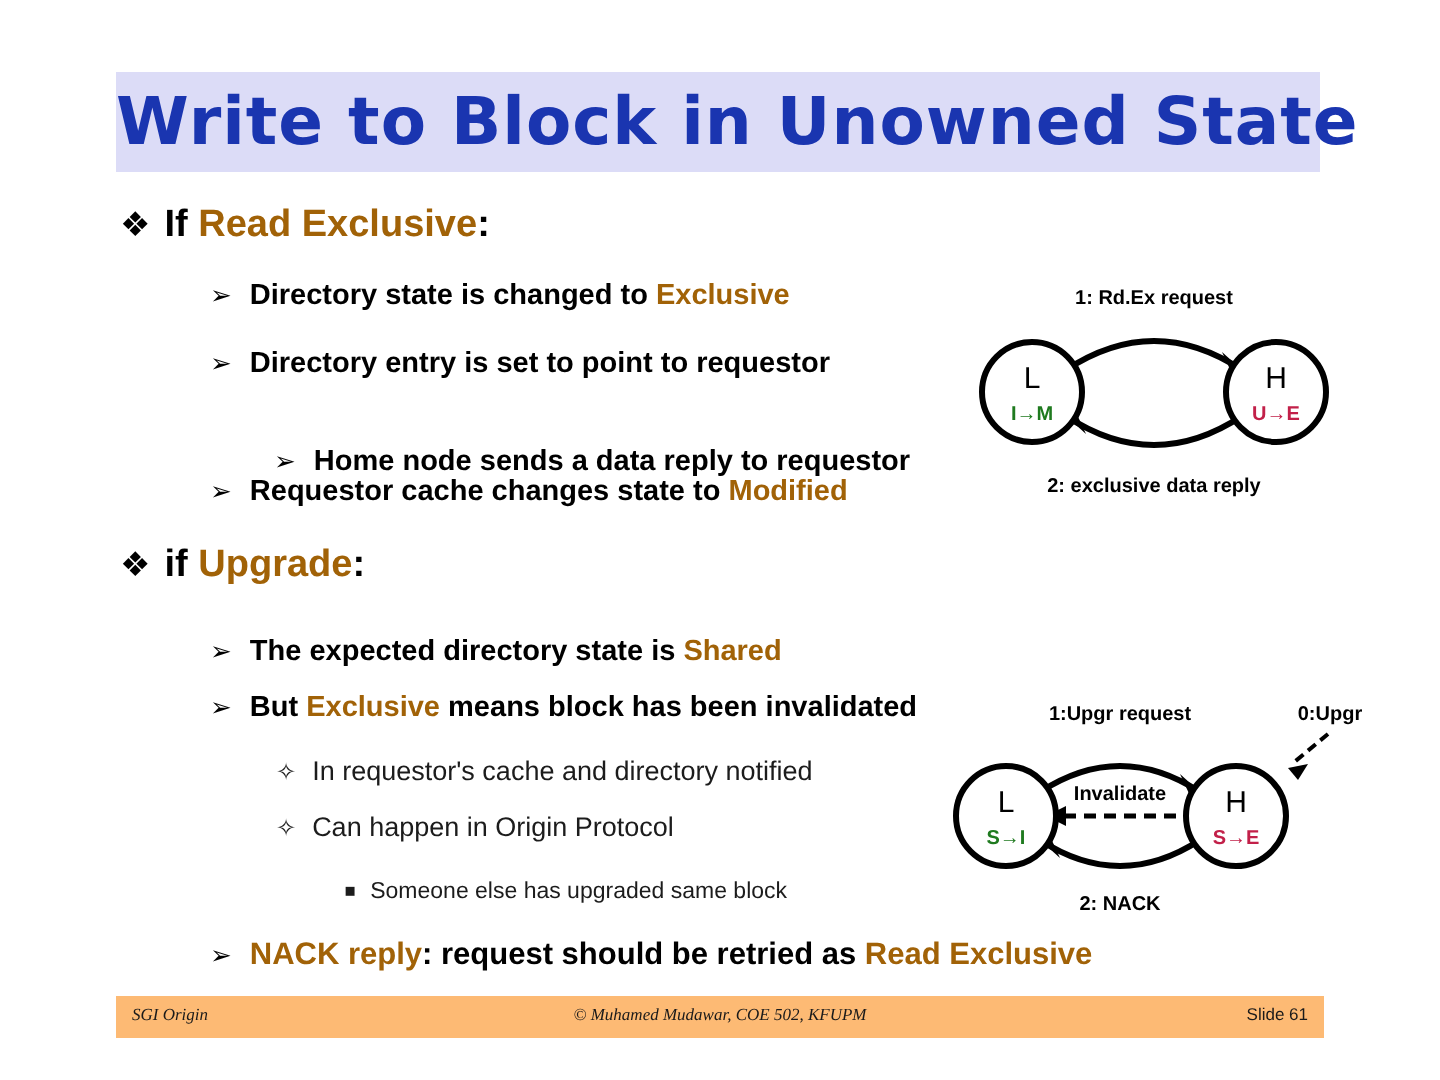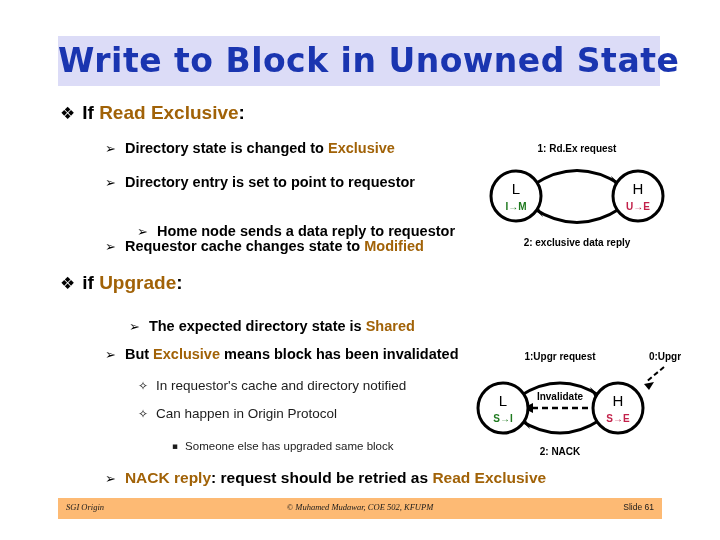--- a/index.html
+++ b/index.html
@@ -181,21 +181,21 @@
     <text x="160" y="72" text-anchor="middle" font-family="Liberation Sans, sans-serif" font-size="10" font-weight="bold" fill="#c22049">U→E</text>
 
     <text x="99" y="108" text-anchor="middle" font-family="Liberation Sans, sans-serif" font-size="10" font-weight="bold" fill="#000">2: exclusive data reply</text>
   </svg>
 </div>
 
 <div class="l1" style="left:60px; top:272px;">
   <span class="glyph">❖</span><span>if </span><span class="hl">Upgrade</span><span>:</span>
 </div>
 
-<div class="l2" style="left:105px; top:318px;margin-left:24px;">
+<div class="l2" style="left:105px; top:318px;">
   <span class="glyph">➢</span><span>The expected directory state is </span><span class="hl">Shared</span>
 </div>
 
 <div class="l2" style="left:105px; top:346px;">
   <span class="glyph">➢</span><span>But </span><span class="hl">Exclusive</span><span> means block has been invalidated</span>
 </div>
 
 <div class="l3" style="left:138px; top:378px;">
   <span class="glyph">✧</span><span>In requestor's cache and directory notified</span>
 </div>

